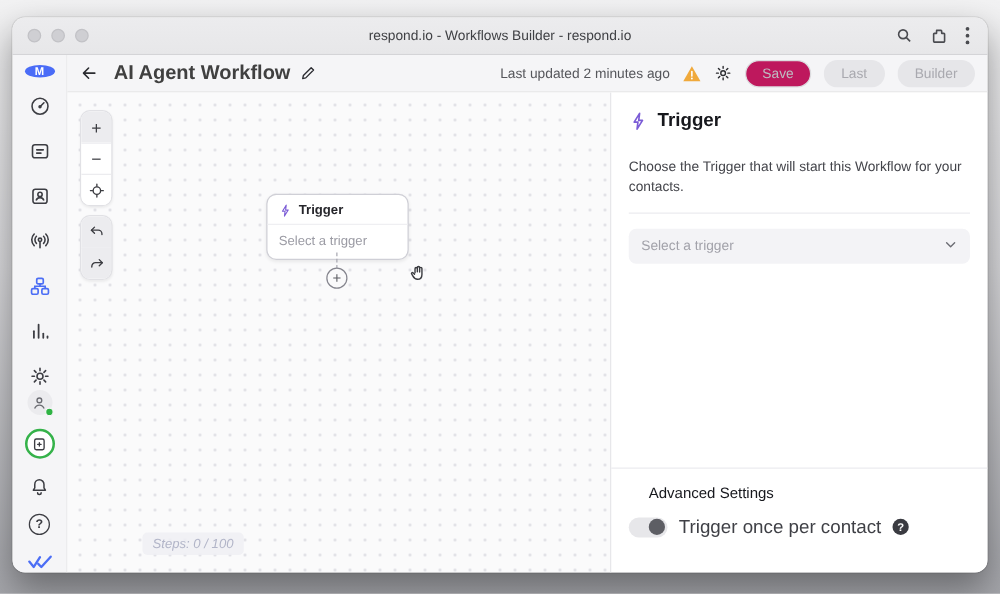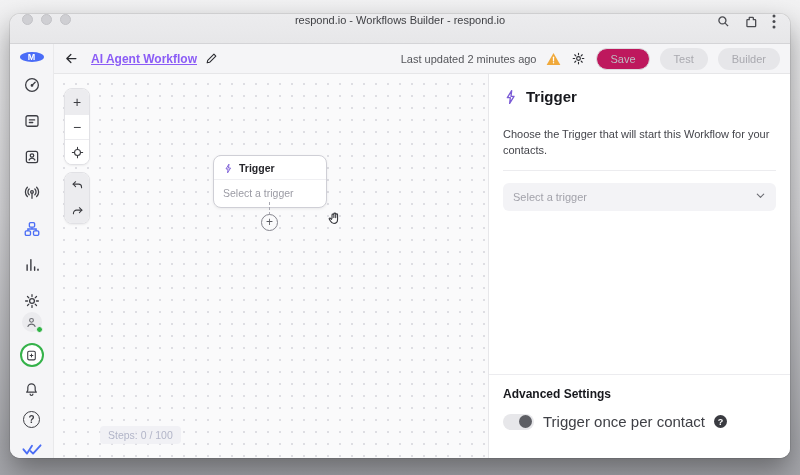--- a/index.html
+++ b/index.html
@@ -12,21 +12,21 @@
   .window {
     position:absolute; left:10px; top:14px; width:780px; height:444px;
     background:#fff; border-radius:10px; overflow:hidden;
     box-shadow: 0 12px 28px rgba(0,0,0,.38), 0 0 0 1px rgba(0,0,0,.08);
     display:flex; flex-direction:column;
   }
   
   .titlebar {
     height:30px; background:linear-gradient(#ececee,#e7e7e9);
     border-bottom:1px solid #d4d4d7; flex:0 0 30px;
-    display:flex; align-items:flex-start; position:relative;
+    display:flex; align-items:center; position:relative;
   }
   .traffic { display:flex; gap:8px; margin-left:12px; }
   .light { width:11px; height:11px; border-radius:50%; background:#cfcfd3; border:1px solid #c2c2c6; }
   .tb-title {
     position:absolute; left:0; right:0; text-align:center;
     font-size:11px; color:#3e3f43; pointer-events:none;
   }
   .tb-icons { margin-left:auto; display:flex; align-items:center; gap:14px; margin-right:14px; z-index:1; }
   .tb-icons svg { display:block; }
   
@@ -48,21 +48,21 @@
   .status-wrap { position:relative; width:20px; height:20px; display:flex; align-items:center; justify-content:center; background:#ebebee; border-radius:50%; }
   .status-dot { position:absolute; right:-1px; bottom:-1px; width:7px; height:7px; border-radius:50%; background:#2fb344; border:1.5px solid #f5f5f7; }
   .ring-wrap { width:24px; height:24px; border-radius:50%; border:2px solid #35b24a; display:flex; align-items:center; justify-content:center; background:#fff; }
   .help-circle { width:17px; height:17px; border-radius:50%; border:1.5px solid #3d3e44; color:#3d3e44; font-size:10px; font-weight:bold; display:flex; align-items:center; justify-content:center; }
   
   .main { flex:1; display:flex; flex-direction:column; min-width:0; }
   .appbar {
     height:30px; flex:0 0 30px; background:#f5f5f7; border-bottom:1px solid #e6e6e8;
     display:flex; align-items:center; padding:0 10px; gap:8px;
   }
-  .wf-title { font-size:12px; font-weight:bold; color:#8b5cf6; margin-left:4px;text-decoration:underline; }
+  .wf-title { font-size:16px; font-weight:bold; color:#404040; margin-left:4px; }
   .appbar-right { margin-left:auto; display:flex; align-items:center; gap:10px; }
   .updated { font-size:11px; color:#55565b;padding-left:44px; }
   .pill-btn {
     font-size:11px; border-radius:999px; padding:4px 13px; border:1px solid transparent;
     font-family:inherit;
   }
   .btn-save { background:#be185d; border-color:#dcdcdf; color:#bdbdc2; }
   .btn-test, .btn-publish { background:#e6e6e9; color:#a9a9af; }
   
   .content { flex:1; display:flex; min-height:0; }
@@ -98,42 +98,42 @@
     position:absolute; left:215px; top:128px; height:13px;
     border-left:1.5px dashed #a9a9b2;
   }
   .plus-node {
     position:absolute; left:207px; top:140px; width:17px; height:17px;
     border-radius:50%; border:1.3px solid #85858e; background:#fafafb;
     color:#5c5d63; font-size:12px; line-height:14px; text-align:center;
   }
   .hand-cursor { position:absolute; left:272px; top:136px; }
   .steps-pill {
-    position:absolute; left:46px; bottom:14px;
+    position:absolute; left:60px; bottom:14px;
     background:rgba(238,238,243,.85); border-radius:4px; padding:3px 8px;
-    font-size:10.5px; color:#b2b5c8;
+    font-size:10.5px; color:#b2b5c8;font-style:italic;
   }
   
   .panel {
     width:302px; flex:0 0 302px; background:#fff; border-left:1px solid #e7e7ea;
     position:relative; padding:14px 14px 0;
   }
   .panel-head { display:flex; align-items:center; gap:7px; }
   .panel-title { font-size:15px; font-weight:bold; color:#17181d; }
   .panel-desc { font-size:11px; color:#44454b; margin-top:22px; line-height:1.45; }
   .panel-hr { border:none; border-top:1px solid #ececef; margin:11px 0 12px; }
   .select {
     height:28px; background:#f3f3f6; border-radius:6px; padding:0 10px;
     display:flex; align-items:center; font-size:11px; color:#a2a2aa;
   }
   .select .chev { margin-left:auto; }
   .panel-bottom { position:absolute; left:0; right:0; bottom:28px; }
   .panel-bottom .divider { border-top:1px solid #ececef; }
   .panel-bottom-inner { padding:12px 14px 0; }
-  .adv-heading { font-size:12px; font-weight:bold; color:#17181d; }
+  .adv-heading { font-size:12px; font-weight:normal; color:#17181d;margin-left:16px; }
   .toggle-row { display:flex; align-items:center; gap:9px; margin-top:12px; }
   .toggle { position:relative; width:31px; height:16px; border-radius:999px; background:#e7e7ea; }
   .toggle .knob { position:absolute; top:1.5px; right:2px; width:13px; height:13px; border-radius:50%; background:#5d5e64; }
   .toggle-label { font-size:15px; color:#3f4046; }
   .qmark { width:13px; height:13px; border-radius:50%; background:#3a3b41; color:#fff; font-size:9px; font-weight:bold; display:flex; align-items:center; justify-content:center; }
 </style>
 </head>
 <body>
 
 <div class="window">
@@ -277,21 +277,21 @@
                 <circle cx="12" cy="17" r="1.2" fill="#fff"></circle>
               </svg>
           </span>
           <span style="display:flex;">
             <svg width="15" height="15" viewBox="0 0 24 24" fill="none" stroke="#2b2c31" stroke-width="1.8">
                 <circle cx="12" cy="12" r="3"></circle>
                 <path d="M12 3.5v2.4M12 18.1v2.4M3.5 12h2.4M18.1 12h2.4M6 6l1.7 1.7M16.3 16.3L18 18M18 6l-1.7 1.7M7.7 16.3L6 18" stroke-linecap="round"></path>
               </svg>
           </span>
           <button class="pill-btn btn-save">Save</button>
-          <button class="pill-btn btn-test">Test</button>
+          <button class="pill-btn btn-test">Last</button>
           <button class="pill-btn btn-publish">Builder</button>
         </div>
       </div>
 
       <div class="content">
 
         <div class="canvas">
           <div class="ctrl-group g1">
             <button class="ctrl-btn shaded">+</button>
             <button class="ctrl-btn">−</button>

